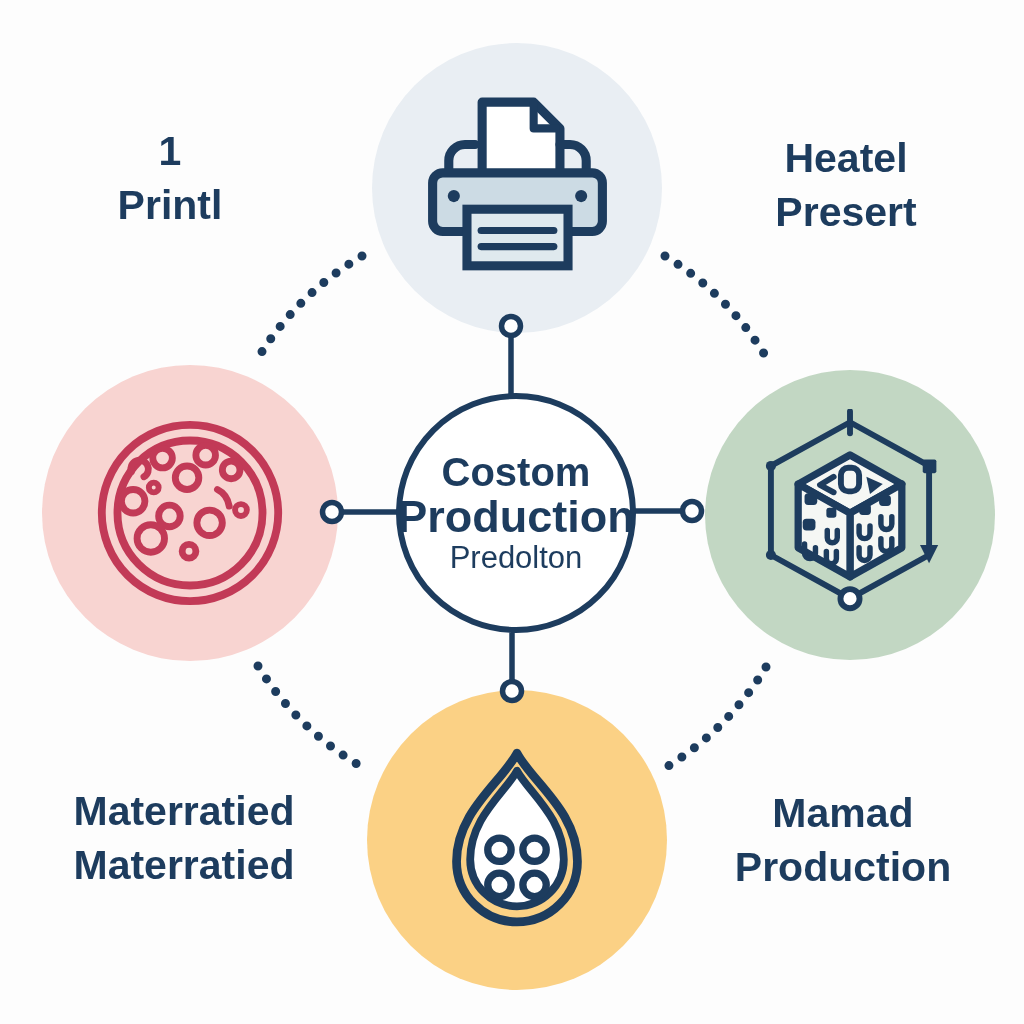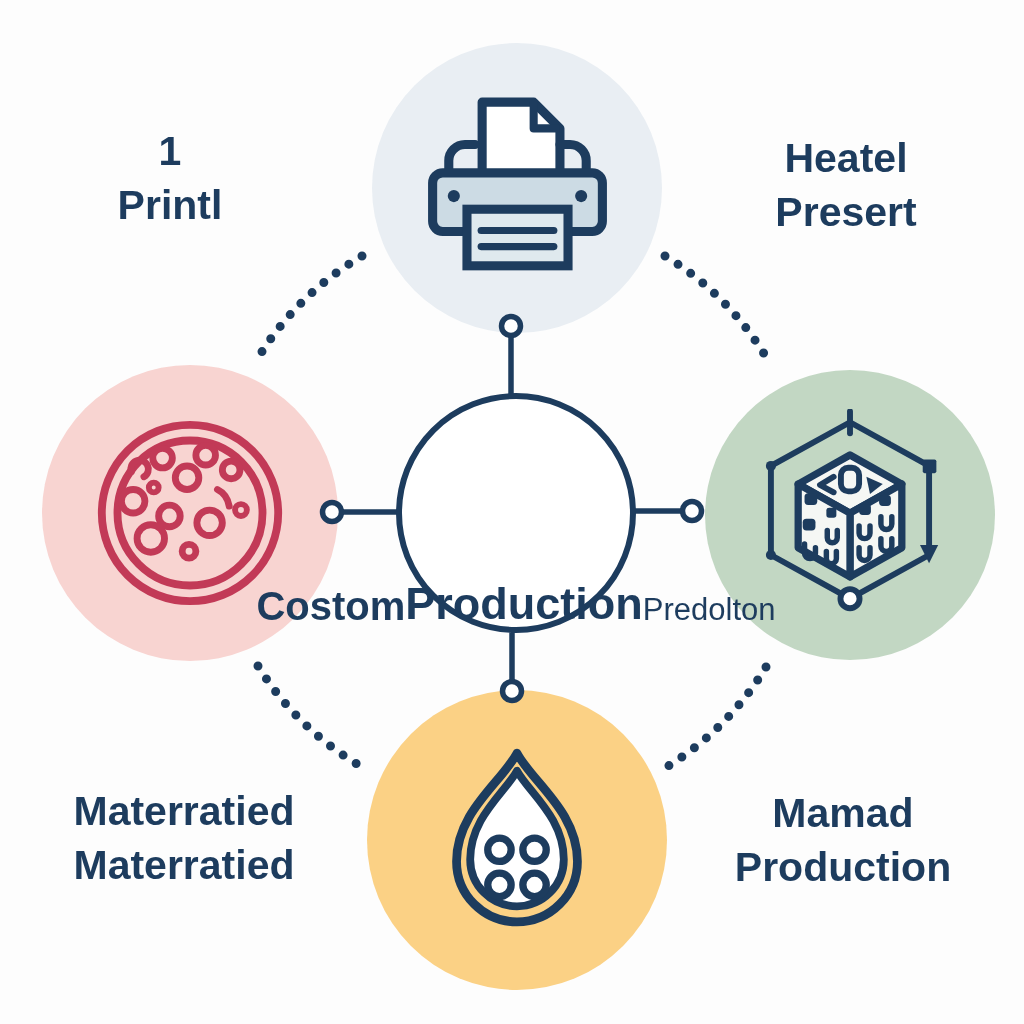--- a/index.html
+++ b/index.html
@@ -19,21 +19,21 @@
   .node-print{left:372px;top:43px;width:290px;height:290px;}
   .node-material{left:42px;top:365px;width:296px;height:296px;}
   .node-model{left:705px;top:370px;width:290px;height:290px;}
   .node-button{left:367px;top:690px;width:300px;height:300px;}
 
   .connector-layer{position:absolute;left:0;top:0;z-index:1;pointer-events:none;}
 
   .center-node{
     position:absolute;left:396px;top:393px;width:240px;height:240px;box-sizing:border-box;
     background:#ffffff;border:6px solid var(--navy);border-radius:50%;
-    display:flex;flex-direction:row;align-items:flex-end;justify-content:center;
+    display:flex;flex-direction:column;align-items:center;justify-content:center;
     z-index:2;color:var(--navy);text-align:center;
   }
   .center-line-1{font-size:40px;font-weight:bold;line-height:1.05;}
   .center-line-2{font-size:45px;font-weight:bold;line-height:1.05;}
   .center-line-3{font-size:31px;font-weight:normal;line-height:1.1;}
 
   .corner-label{
     position:absolute;transform:translate(-50%,-50%);
     text-align:center;color:var(--navy);font-weight:bold;font-size:41px;line-height:1.32;
     white-space:nowrap;z-index:2;

